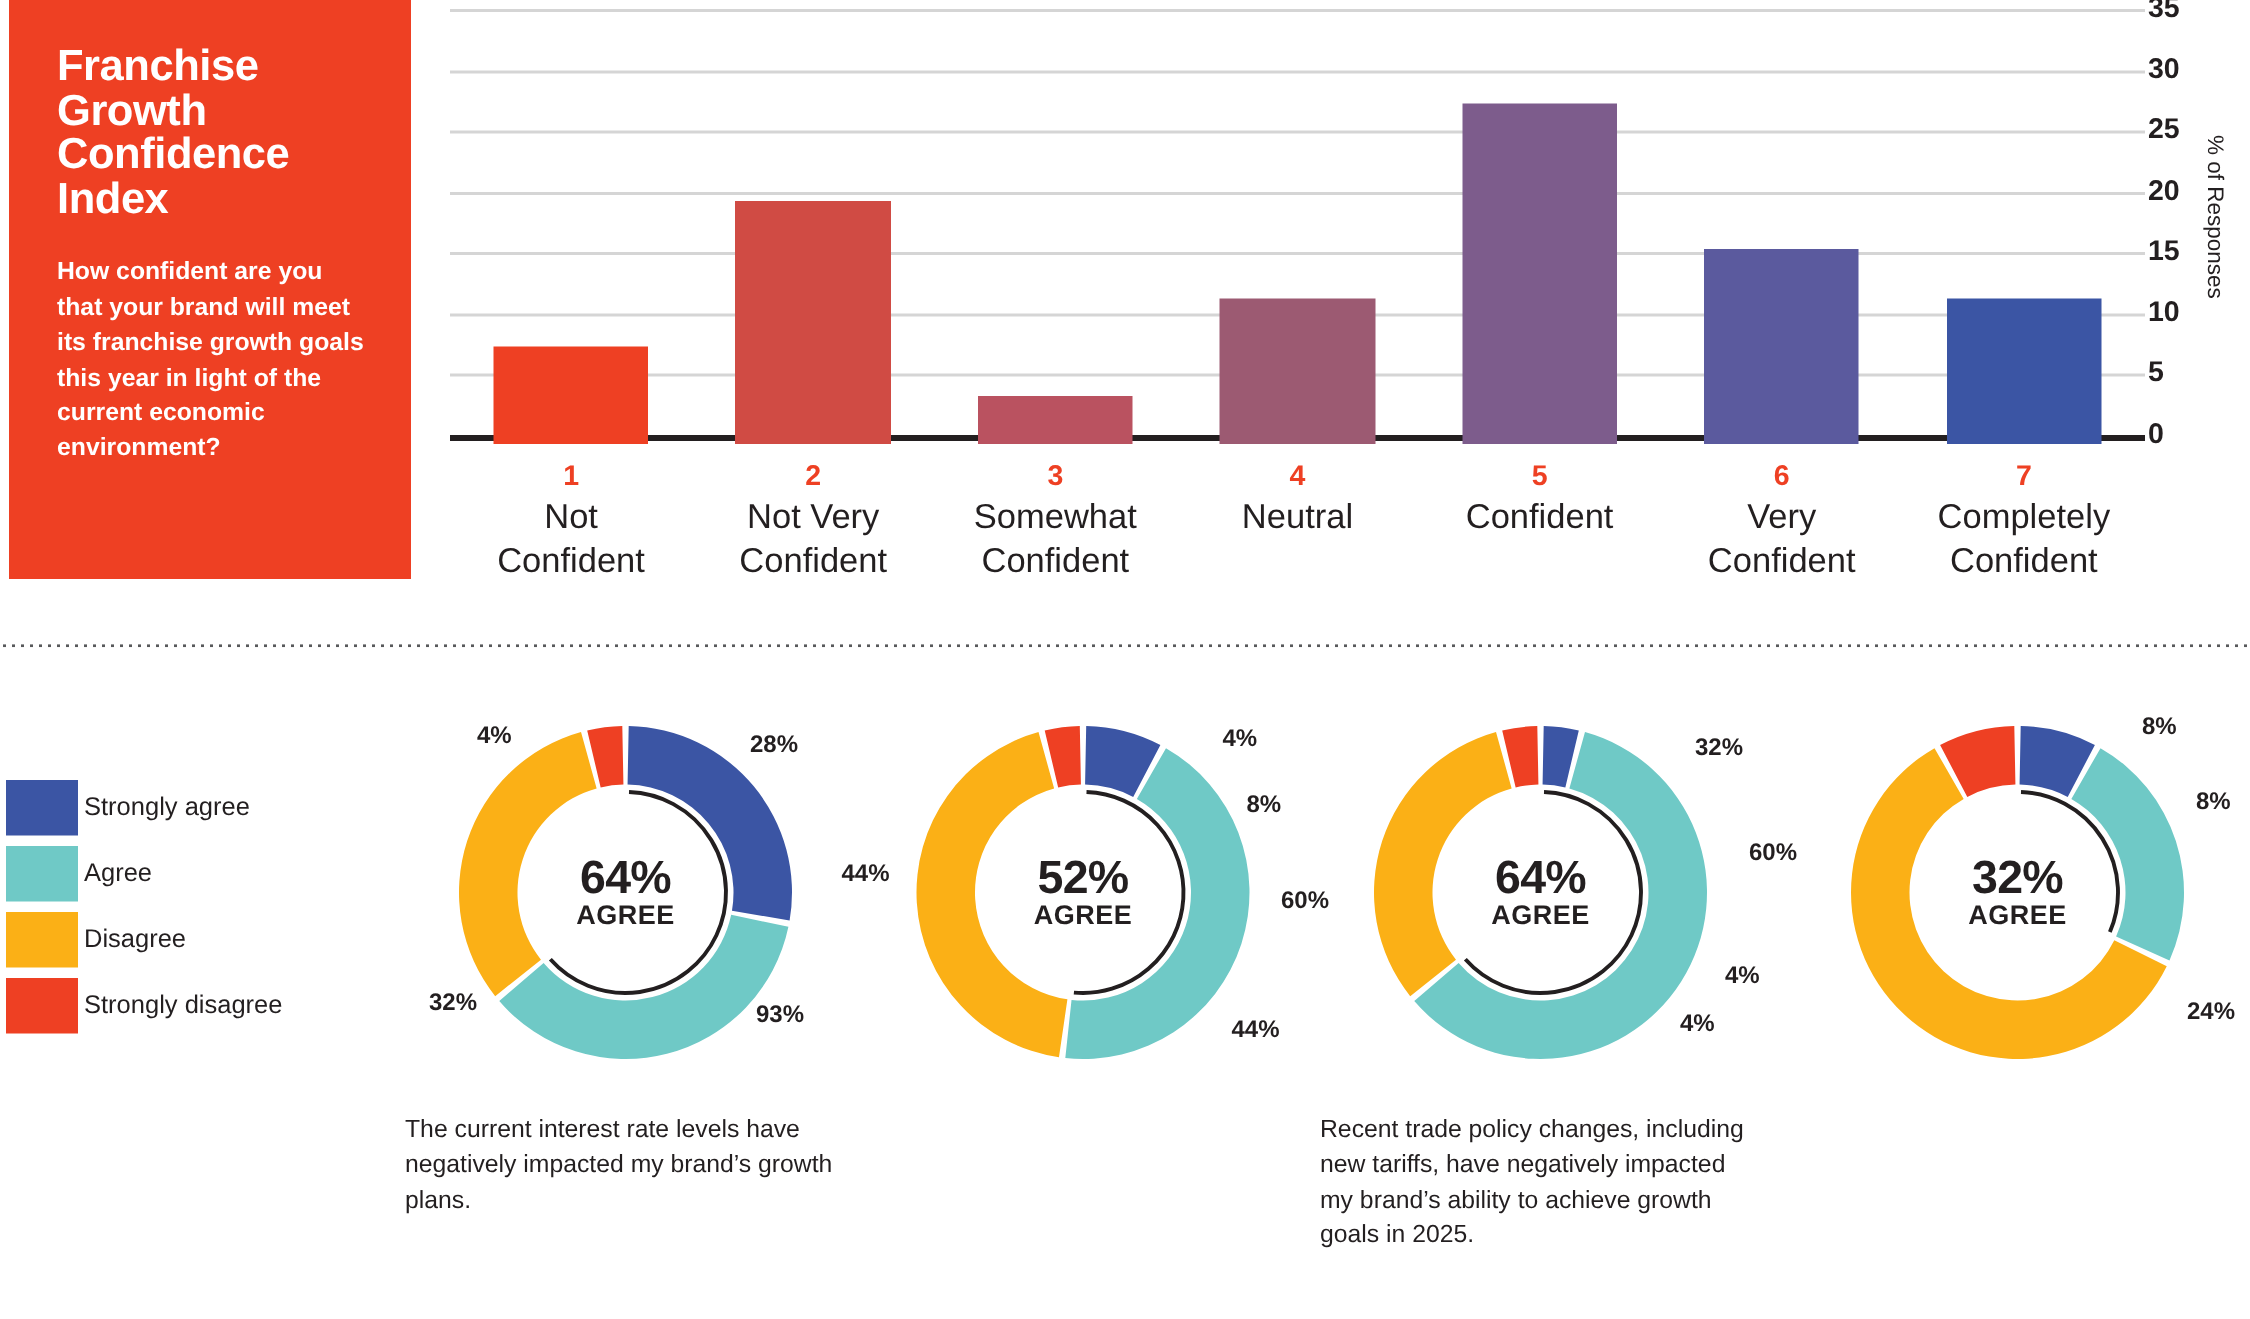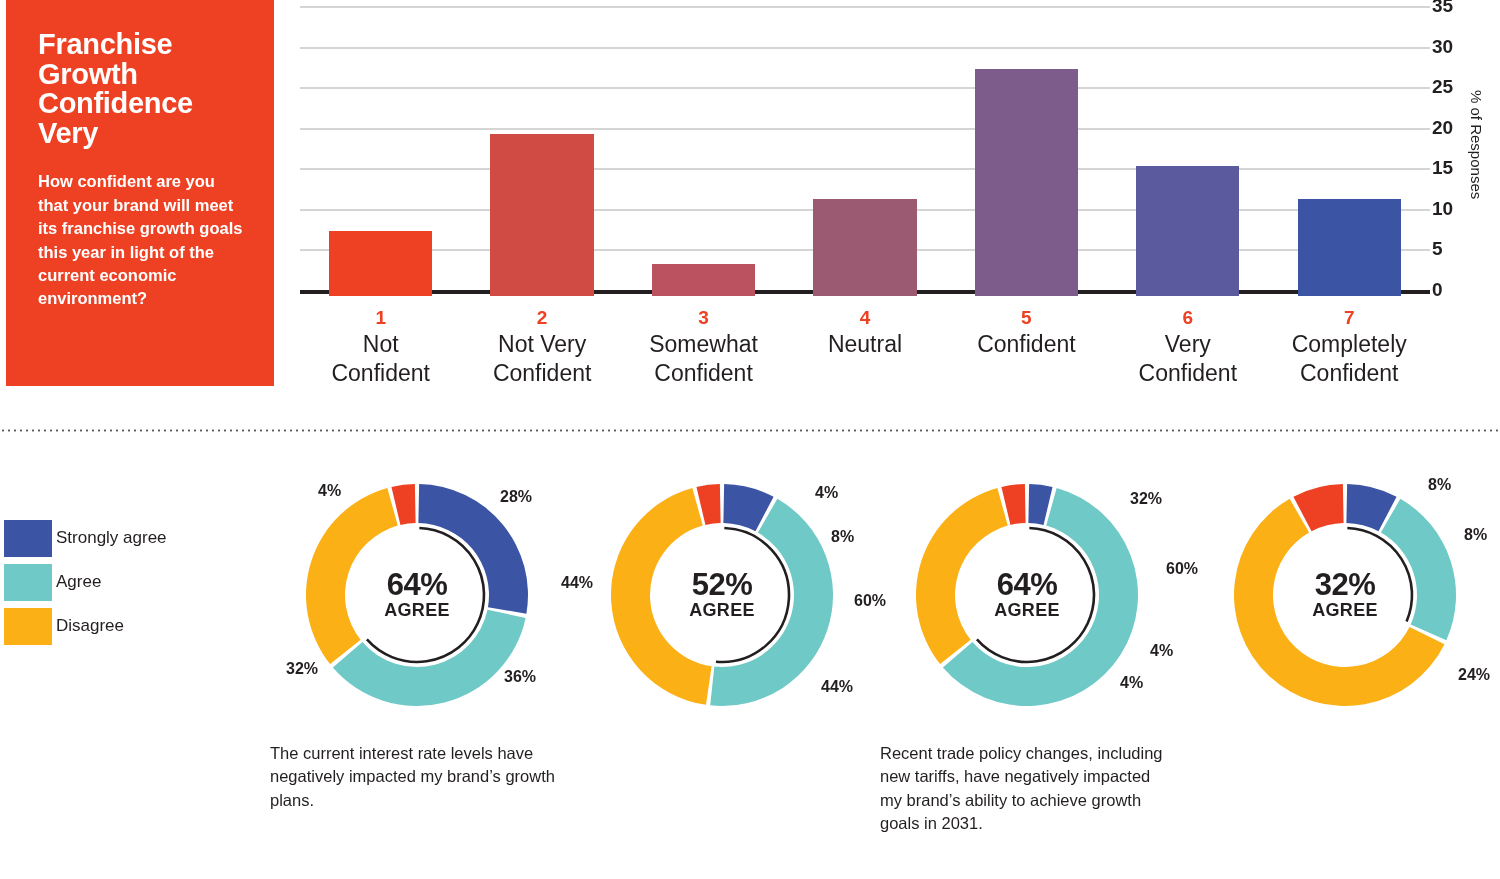--- a/index.html
+++ b/index.html
@@ -95,21 +95,21 @@
     position:absolute; left:8px; right:8px; top:272px;
     font-size:16.5px; line-height:1.42; color:#231f20;
   }
 </style>
 </head>
 <body>
 
 <div id="root">
 
   <div class="title-panel">
-    <h1>Franchise Growth Confidence Very</h1>
+    <h1>Franchise Growth Confidence Index</h1>
     <p>How confident are you that your brand will meet its franchise growth goals this year in light of the current economic environment?</p>
   </div>
 
   <div class="bar-chart">
     <div class="grid-area" id="grid-area">
       <div class="axis-base"></div>
     <div class="gridline" style="top: 6px;"></div>
         <div class="gridline" style="top: 46.5714px;"></div>
         <div class="gridline" style="top: 87.1429px;"></div>
         <div class="gridline" style="top: 127.714px;"></div>
@@ -199,39 +199,43 @@
           <div class="legend-label">Strongly agree</div>
         </div>
         <div class="legend-row">
           <div class="swatch" style="background: rgb(111, 201, 198);"></div>
           <div class="legend-label">Agree</div>
         </div>
         <div class="legend-row">
           <div class="swatch" style="background: rgb(251, 176, 22);"></div>
           <div class="legend-label">Disagree</div>
         </div>
+        <div class="legend-row">
+          <div class="swatch" style="background: rgb(238, 64, 35);"></div>
+          <div class="legend-label">Strongly disagree</div>
+        </div>
       </div>
   </div>
 
   <div class="donuts" id="donuts">
       <div class="donut-cell" style="left: 0px;">
         <div class="donut-wrap">
           <svg width="250" height="250" class="donut-svg">
             <path d="M 127.13091610636555 14.020455954497493 A 111 111 0 0 1 234.41308506886276 143.7023211317153 L 195.97064977439746 137.13123532868022 A 72 72 0 0 0 126.38221585277765 53.01326872724161 Z" fill="#3B55A4"></path>
             <path d="M 233.6144973462974 147.88866457902589 A 111 111 0 0 1 40.8470886820606 197.38292282517352 L 70.41432779376905 171.95108507578823 A 72 72 0 0 0 195.45264692732803 139.84670134855733 Z" fill="#6FC9C6"></path>
             <path d="M 38.13049458938205 194.09912466677577 A 111 111 0 0 1 95.33654025531337 18.03701969384288 L 105.75883692236542 55.61860736897917 A 72 72 0 0 0 68.6522127066262 169.8210538379086 Z" fill="#FBB016"></path>
             <path d="M 99.46447917212032 16.977145121743234 A 111 111 0 0 1 122.86908389363437 14.020455954497493 L 123.6177841472223 53.01326872724161 A 72 72 0 0 0 108.43641892245643 54.931121160049656 Z" fill="#EE4023"></path>
             <path d="M 127.33826627906757 58.04081458972058 A 67 67 0 1 1 74.89752793659838 169.4830562477002" fill="none" stroke="#231f20" stroke-width="2.6"></path>
           </svg>
           <div class="donut-center">
             <div class="donut-pct">64%</div>
             <div class="donut-agree">AGREE</div>
           </div>
           <div class="dlabel" style="left: 208px; top: 18px;">28%</div>
-          <div class="dlabel" style="left: 212px; top: 198px;">36%</div>
+          <div class="dlabel" style="left: 212px; top: 198px;">93%</div>
           <div class="dlabel" style="left: -6px; top: 190px;">32%</div>
           <div class="dlabel" style="left: 26px; top: 12px;">4%</div>
         </div>
         <div class="donut-caption">The current interest rate levels have negatively impacted my brand’s growth plans.</div>
       </div>
       <div class="donut-cell" style="left: 305px;">
         <div class="donut-wrap">
           <svg width="250" height="250" class="donut-svg">
             <path d="M 127.13091610636555 14.020455954497493 A 111 111 0 0 1 176.5974670754328 26.721307541259847 L 158.46862729217264 61.25165894568206 A 72 72 0 0 0 126.38221585277765 53.01326872724161 Z" fill="#3B55A4"></path>
             <path d="M 180.33213911267518 28.77446086814811 A 111 111 0 0 1 113.20468808167809 235.37151179878572 L 117.3489868637912 196.59233197759073 A 72 72 0 0 0 160.8911172622758 62.58343407663661 Z" fill="#6FC9C6"></path>
@@ -260,21 +264,21 @@
           </svg>
           <div class="donut-center">
             <div class="donut-pct">64%</div>
             <div class="donut-agree">AGREE</div>
           </div>
           <div class="dlabel" style="left: 228px; top: 20px;">32%</div>
           <div class="dlabel" style="left: -48px; top: 122px;">60%</div>
           <div class="dlabel" style="left: 248px; top: 172px;">4%</div>
           <div class="dlabel" style="left: 218px; top: 204px;">4%</div>
         </div>
-        <div class="donut-caption">Recent trade policy changes, including new tariffs, have negatively impacted my brand’s ability to achieve growth goals in 2031.</div>
+        <div class="donut-caption">Recent trade policy changes, including new tariffs, have negatively impacted my brand’s ability to achieve growth goals in 2025.</div>
       </div>
       <div class="donut-cell" style="left: 928px;">
         <div class="donut-wrap">
           <svg width="250" height="250" class="donut-svg">
             <path d="M 127.13091610636555 14.020455954497493 A 111 111 0 0 1 176.5974670754328 26.721307541259847 L 158.46862729217264 61.25165894568206 A 72 72 0 0 0 126.38221585277765 53.01326872724161 Z" fill="#3B55A4"></path>
             <path d="M 180.33213911267518 28.77446086814811 A 111 111 0 0 1 226.32459367286773 170.32468110233373 L 190.72406076077908 154.39979314745972 A 72 72 0 0 0 160.8911172622758 62.58343407663661 Z" fill="#6FC9C6"></path>
             <path d="M 224.5099937725619 174.18090218148393 A 111 111 0 1 1 69.66786088732478 28.774460868148125 L 89.10888273772417 62.58343407663662 A 72 72 0 1 0 189.5470229876077 156.90112573934093 Z" fill="#FBB016"></path>
             <path d="M 73.4025329245672 26.72130754125986 A 111 111 0 0 1 122.86908389363437 14.020455954497493 L 123.6177841472223 53.01326872724161 A 72 72 0 0 0 91.53137270782736 61.25165894568207 Z" fill="#EE4023"></path>
             <path d="M 127.33826627906757 58.04081458972058 A 67 67 0 0 1 186.5820677301007 151.39410794259373" fill="none" stroke="#231f20" stroke-width="2.6"></path>
           </svg>

